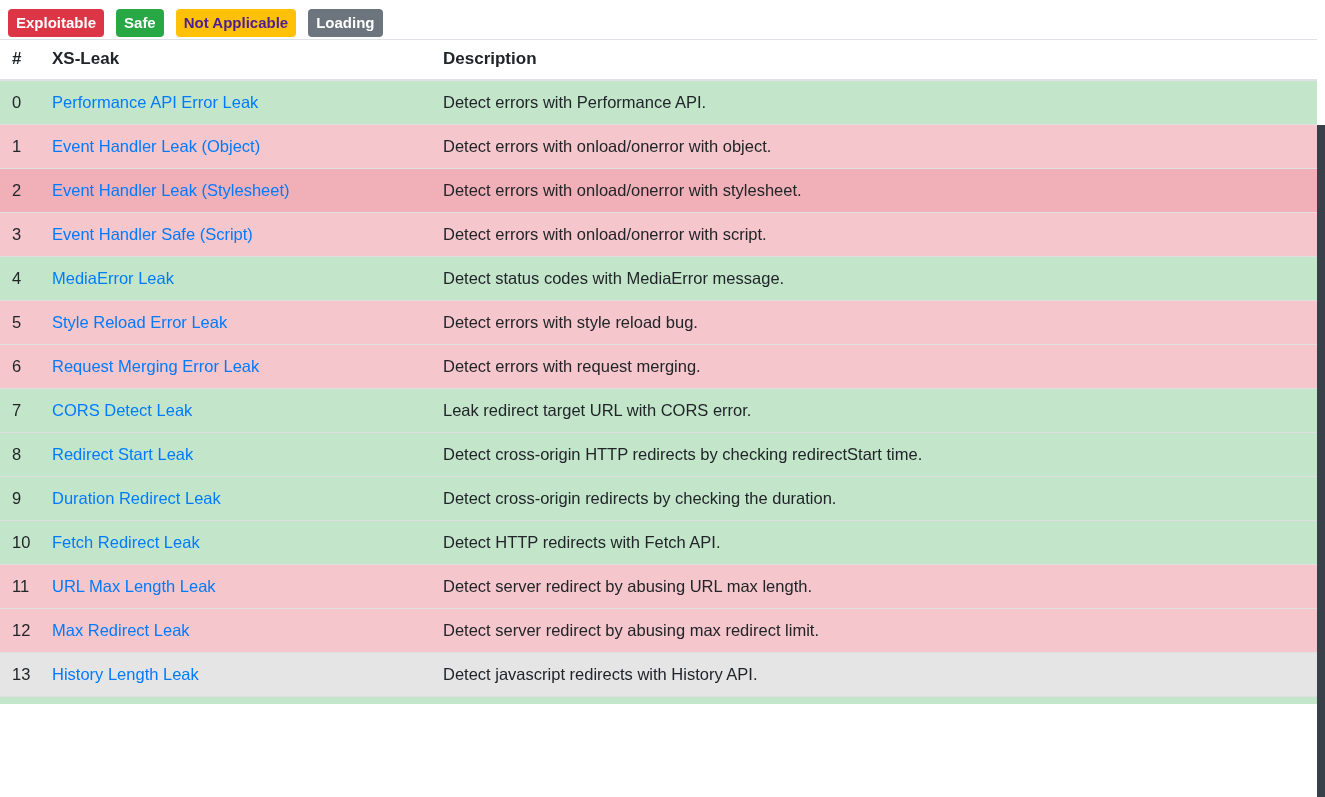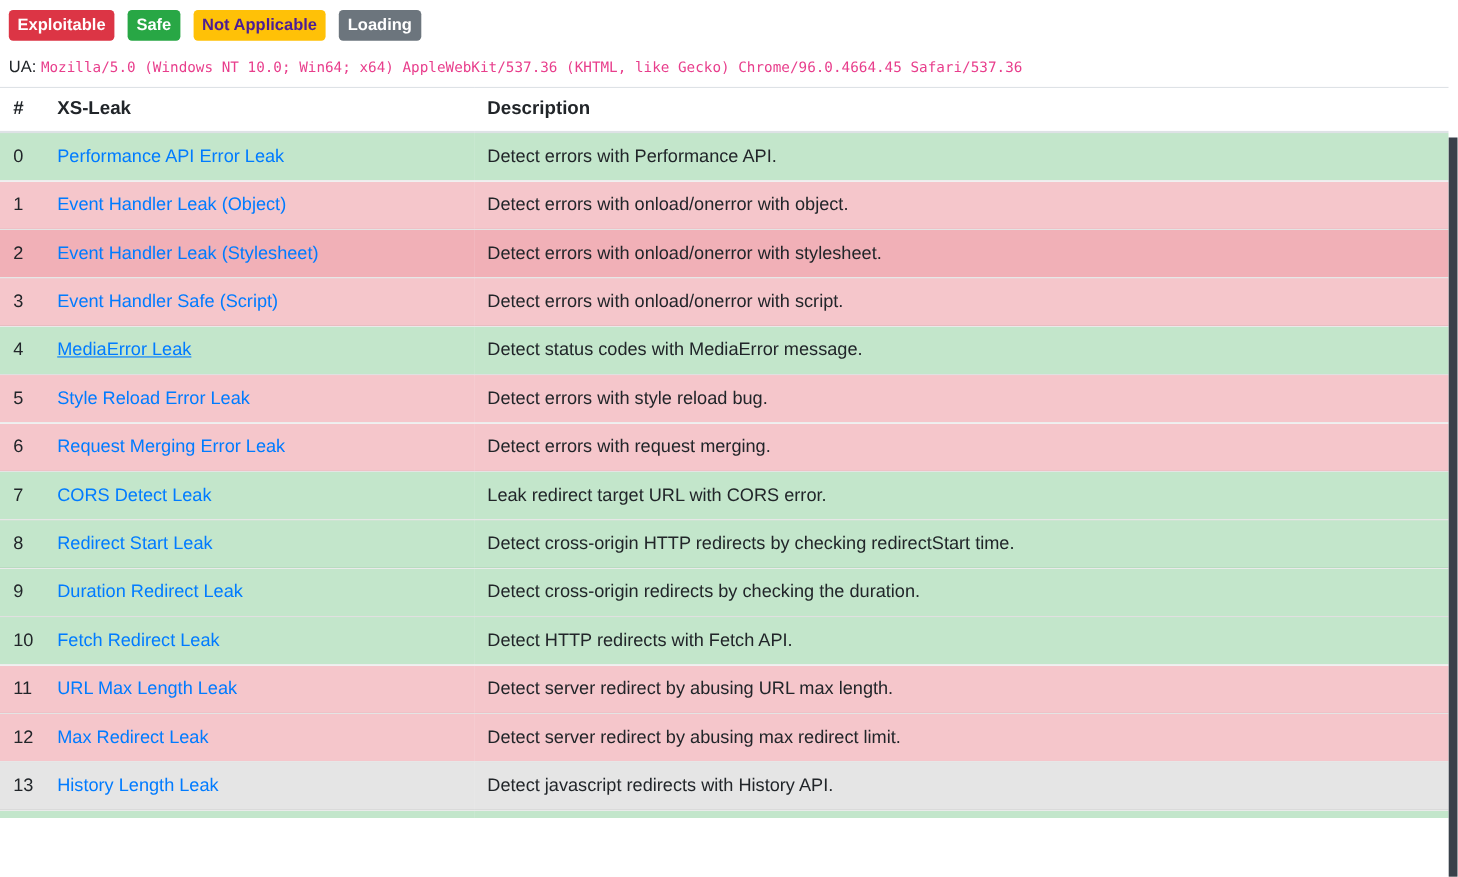--- a/index.html
+++ b/index.html
@@ -90,24 +90,20 @@
 
 <div class="page">
 
   <div class="legend" id="legend">
       <span class="badge" style="background: rgb(220, 53, 69); color: rgb(255, 255, 255);">Exploitable</span>
       <span class="badge" style="background: rgb(40, 167, 69); color: rgb(255, 255, 255);">Safe</span>
       <span class="badge" style="background: rgb(255, 193, 7); color: #4c1d95;">Not Applicable</span>
       <span class="badge" style="background: rgb(108, 117, 125); color: rgb(255, 255, 255);">Loading</span>
     </div>
 
-  <div class="ua-line">
-    <span class="ua-label">UA:</span>
-    <code>Mozilla/5.0 (Windows NT 10.0; Win64; x64) AppleWebKit/537.36 (KHTML, like Gecko) Chrome/96.0.4664.45 Safari/537.36</code>
-  </div>
 
   <table class="leaks">
     <colgroup>
         <col class="c1">
         <col class="c2">
         <col class="c3">
       </colgroup>
     <thead>
       <tr>
         <th>#</th>
@@ -131,21 +127,21 @@
           <td><a href="#" style="color: rgb(0, 123, 255);">Event Handler Leak (Stylesheet)</a></td>
           <td>Detect errors with onload/onerror with stylesheet.</td>
         </tr>
         <tr style="background-color: rgb(245, 198, 203);">
           <td>3</td>
           <td><a href="#" style="color: rgb(0, 123, 255);">Event Handler Safe (Script)</a></td>
           <td>Detect errors with onload/onerror with script.</td>
         </tr>
         <tr style="background-color: rgb(195, 230, 203);">
           <td>4</td>
-          <td><a href="#" style="color: rgb(0, 123, 255); text-decoration: underline;">MediaError Leak</a></td>
+          <td><a href="#" style="color: rgb(0, 123, 255);">MediaError Leak</a></td>
           <td>Detect status codes with MediaError message.</td>
         </tr>
         <tr style="background-color: rgb(245, 198, 203);">
           <td>5</td>
           <td><a href="#" style="color: rgb(0, 123, 255);">Style Reload Error Leak</a></td>
           <td>Detect errors with style reload bug.</td>
         </tr>
         <tr style="background-color: rgb(245, 198, 203);">
           <td>6</td>
           <td><a href="#" style="color: rgb(0, 123, 255);">Request Merging Error Leak</a></td>

